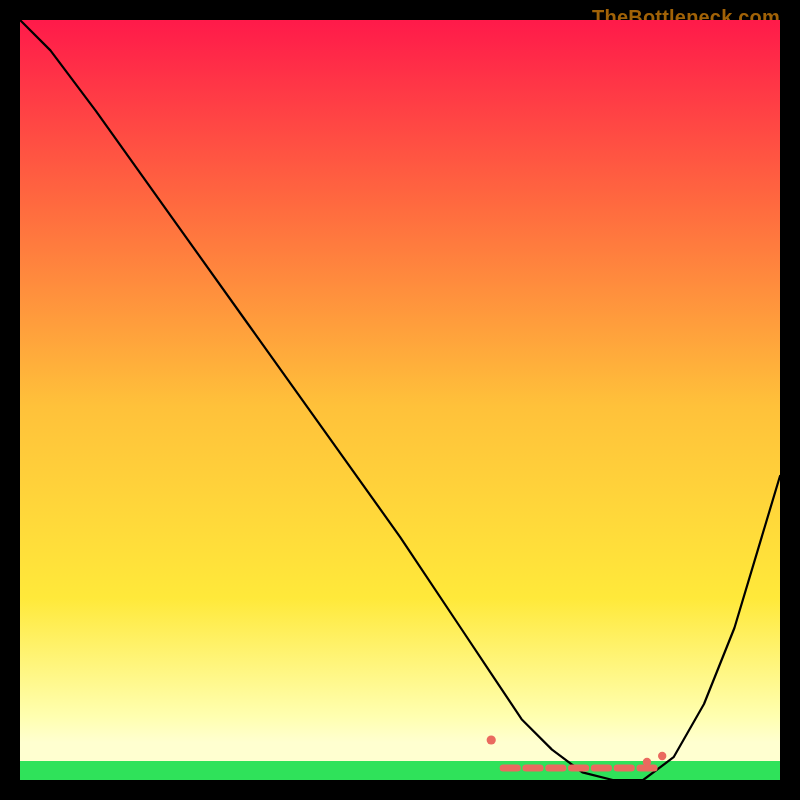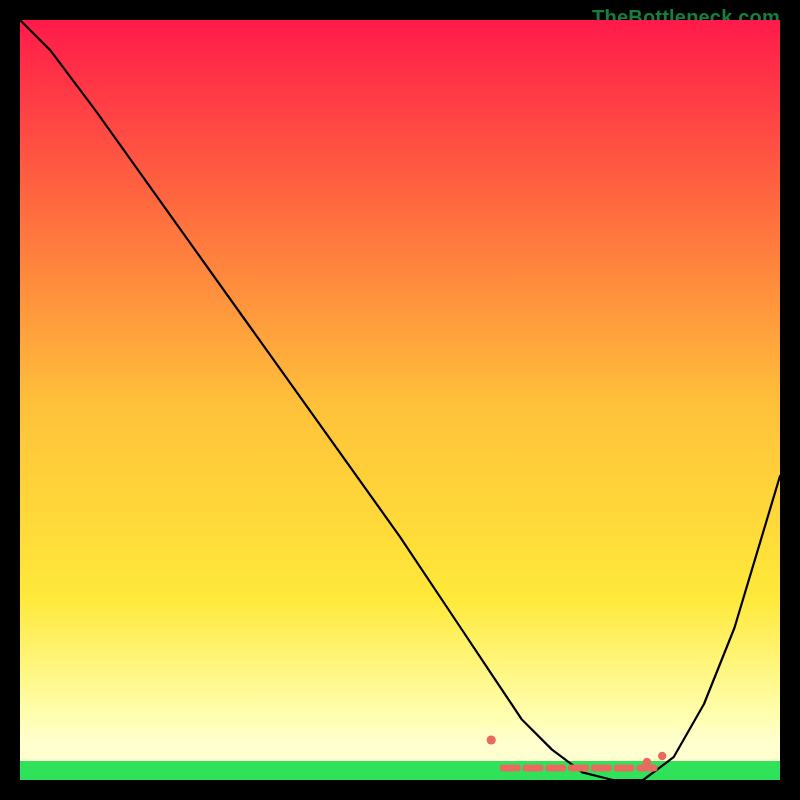--- a/index.html
+++ b/index.html
@@ -16,21 +16,21 @@
     left: 20px;
     top: 20px;
     width: 760px;
     height: 760px;
     background: #000000;
   }
   .watermark {
     position: absolute;
     top: 6px;
     right: 20px;
-    color: #15803d;
+    color: #a16207;
     font-weight: 600;
     font-size: 20px;
     letter-spacing: 0.2px;
   }
   svg {
     position: absolute;
     left: 20px;
     top: 20px;
     width: 760px;
     height: 760px;

